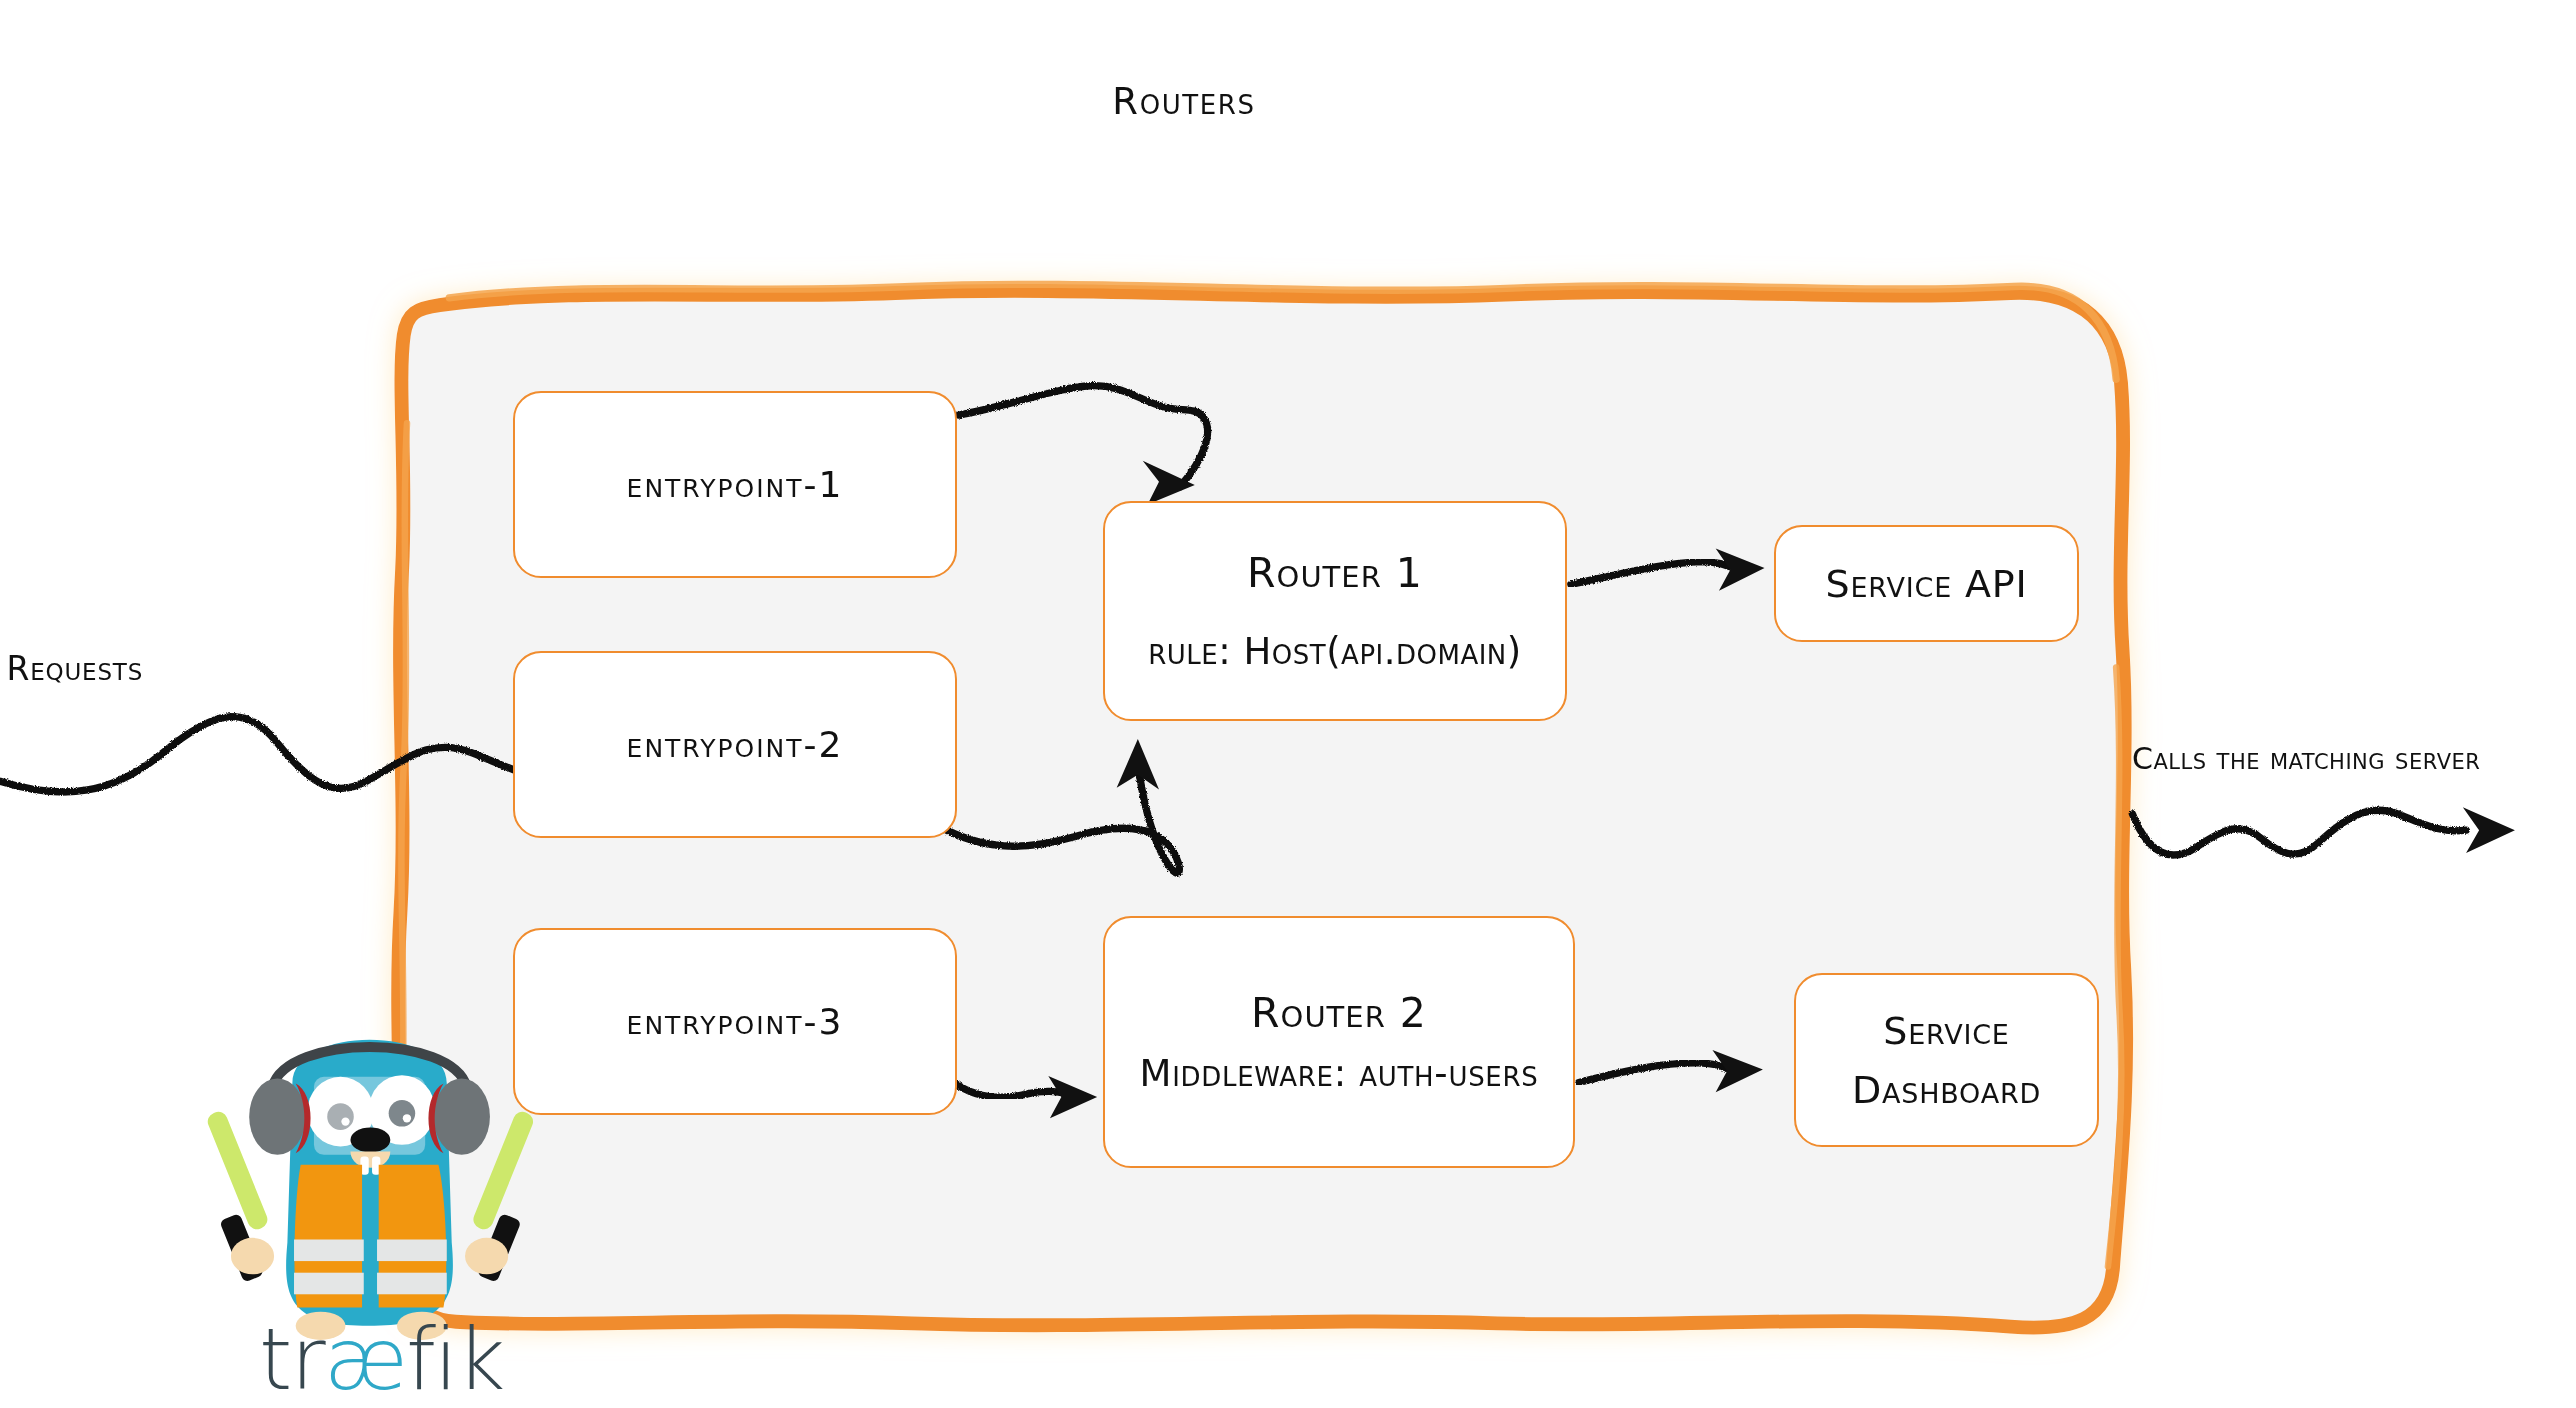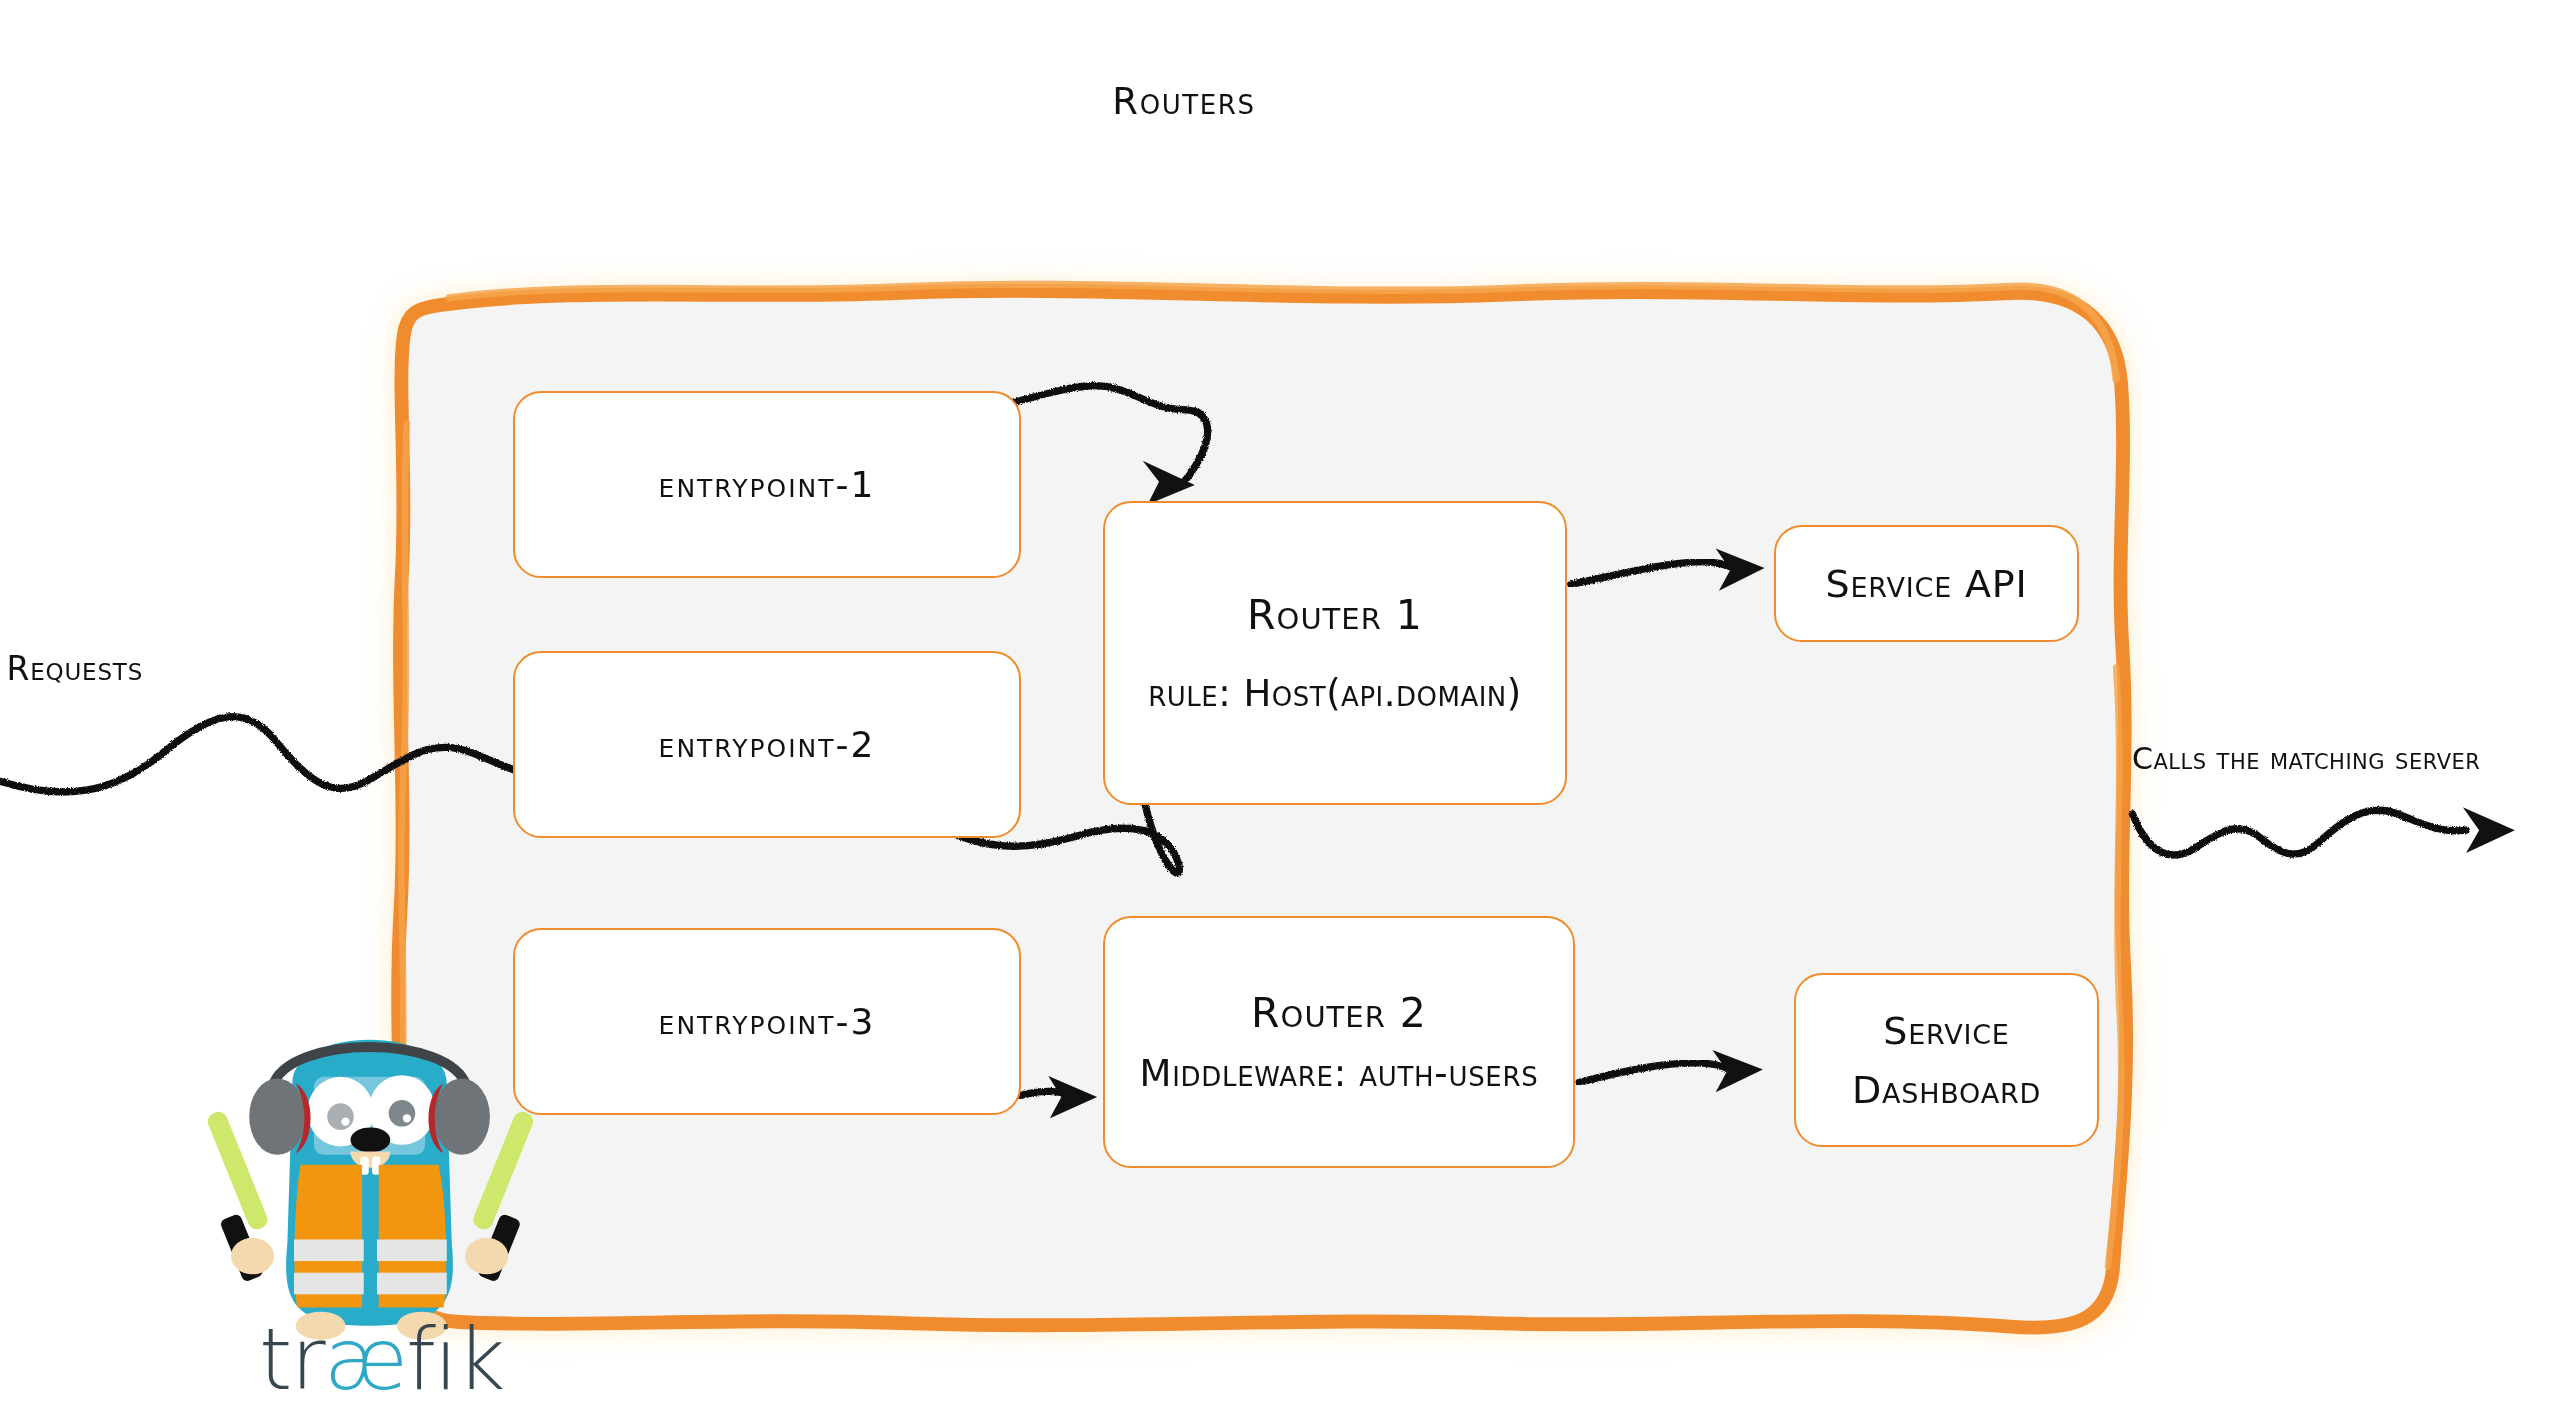--- a/index.html
+++ b/index.html
@@ -75,37 +75,37 @@
     font-family: "DejaVu Sans", sans-serif;
     font-variant: small-caps;
     color: #111111;
     white-space: nowrap;
     text-align: center;
   }
 
   
   .ep {
     left: 513px;
-    width: 508px;
+    width: 444px;
     height: 187px;
   }
   #ep1 { top: 391px; }
   #ep2 { top: 651px; }
   #ep3 { top: 928px; }
   .ep .line {
     font-size: 36px;
     letter-spacing: 2px;
   }
 
   
   #router1 {
     left: 1103px;
     top: 501px;
     width: 464px;
-    height: 304px;
+    height: 220px;
     gap: 33px;
   }
   #router1 .title-line { font-size: 41px; letter-spacing: 1px; }
   #router1 .rule-line  { font-size: 37px; letter-spacing: 0.5px; }
 
   #router2 {
     left: 1103px;
     top: 916px;
     width: 472px;
     height: 252px;

